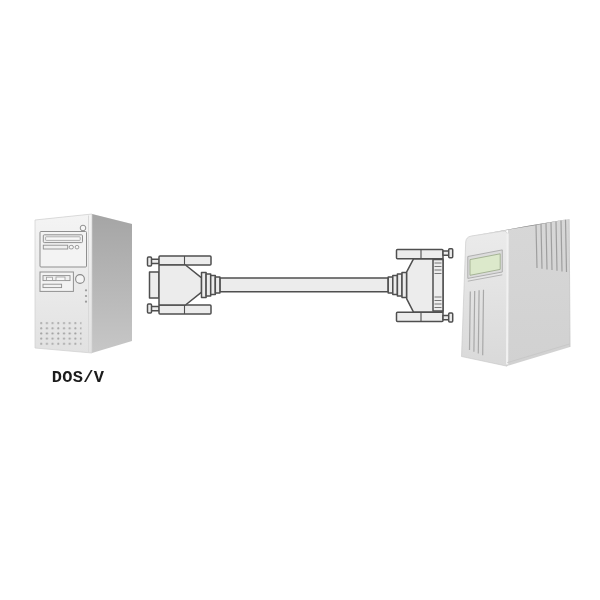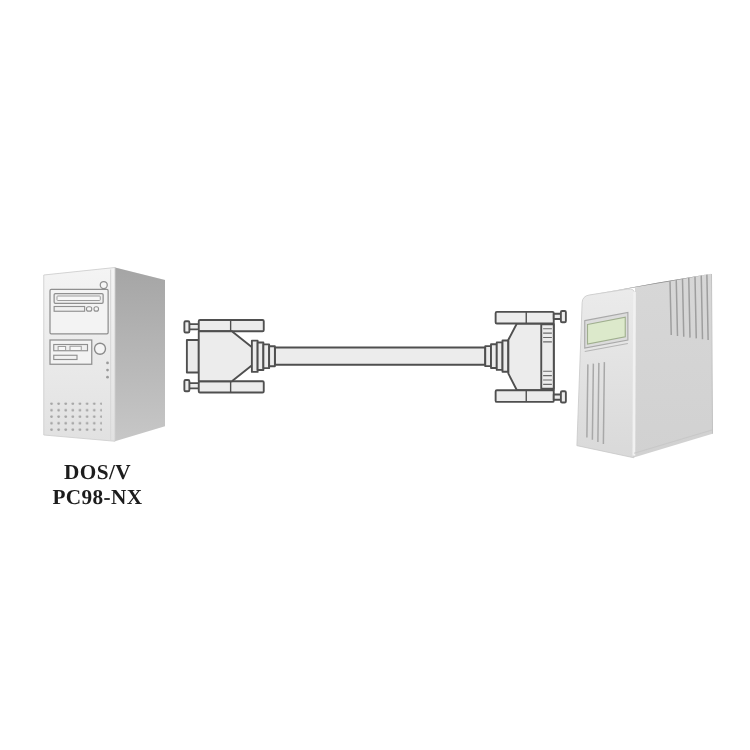--- a/index.html
+++ b/index.html
@@ -1,18 +1,18 @@
 <!DOCTYPE html>
 <html><head>
 <meta charset="utf-8">
 <style>
   html,body{margin:0;padding:0;background:#ffffff;}
   #stage{
     position:relative;width:600px;height:600px;background:#ffffff;overflow:hidden;
-    font-family:Liberation Serif, serif;
+    font-family:Liberation Mono, monospace;
   }
   #stage svg{position:absolute;left:0;top:0;}
   .label{
     position:absolute;text-align:center;font-weight:bold;color:#1c1c1c;
     letter-spacing:0.3px;
   }
   #label-left{left:18px;top:368px;width:120px;font-size:17px;line-height:20px;}
   #label-right{left:442px;top:368px;width:122px;font-size:18px;line-height:20px;}
   .label span{display:block;}
 </style>
@@ -138,16 +138,15 @@
 
     <path stroke="#9e9e9e" stroke-width="1.2" fill="none" d="M536,225 L537,268 M541,224.1 L542,268.8 M546,223.2 L547,269.4 M551,222.3 L552,270.1 M556,221.4 L557,270.7 M561,220.5 L562,271.4 M565.5,219.7 L566.5,272"></path>
 
     <path d="M507.3,362.6 L569.6,344" stroke="#c8c8c8" stroke-width="1" fill="none"></path>
     <path d="M569.2,219.2 L570,347" stroke="#c2c2c2" stroke-width="0.8" fill="none"></path>
   </g>
 </svg>
 
 <div id="label-left" class="label">
   <span>DOS/V</span>
-  <span>PC98-NX</span>
 </div>
 
 </div>
 
 </body></html>

